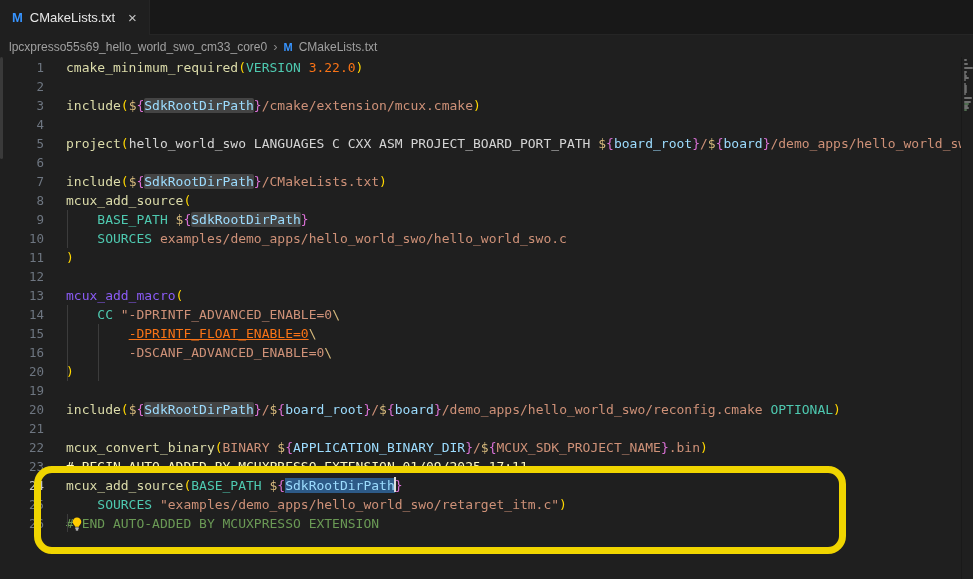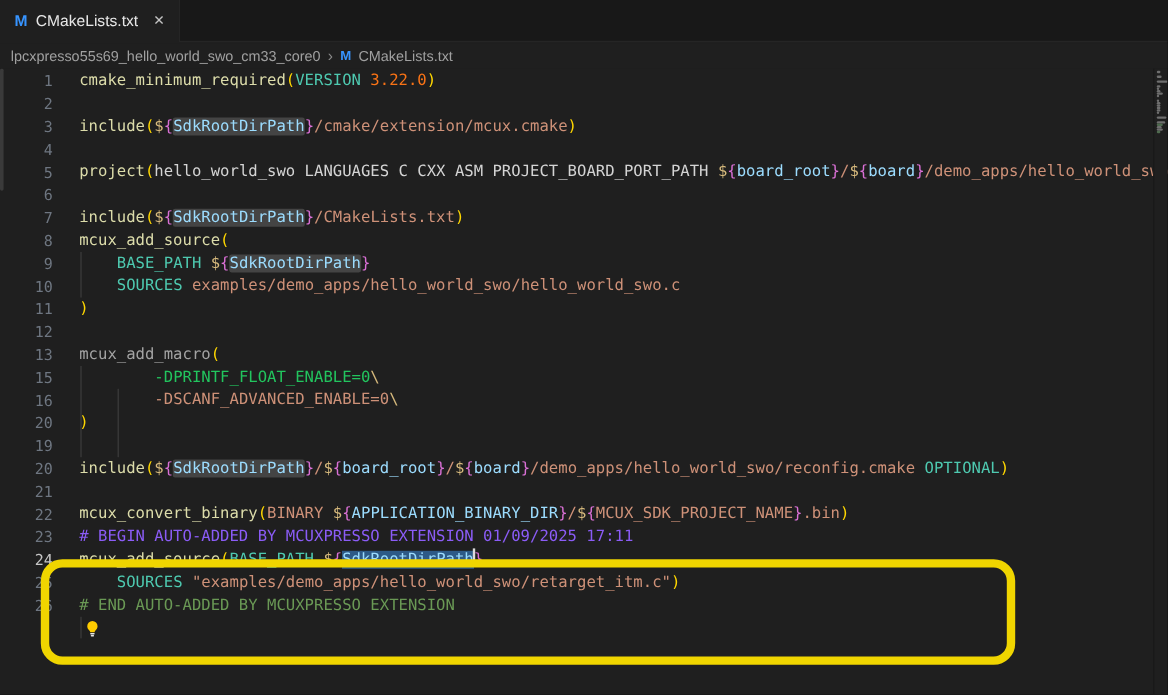--- a/index.html
+++ b/index.html
@@ -87,29 +87,30 @@
         <div class="row"><div class="ln">3</div><div class="code"><span style="color: rgb(220, 220, 170);">include</span><span style="color: rgb(255, 215, 0);">(</span><span style="color: rgb(215, 186, 125);">$</span><span style="color: rgb(218, 112, 214);">{</span><span class="tok-hl" style="color: rgb(156, 220, 254);">SdkRootDirPath</span><span style="color: rgb(218, 112, 214);">}</span><span style="color: rgb(206, 145, 120);">/cmake/extension/mcux.cmake</span><span style="color: rgb(255, 215, 0);">)</span></div></div>
         <div class="row"><div class="ln">4</div><div class="code"></div></div>
         <div class="row"><div class="ln">5</div><div class="code"><span style="color: rgb(220, 220, 170);">project</span><span style="color: rgb(255, 215, 0);">(</span><span style="color: rgb(212, 212, 212);">hello_world_swo LANGUAGES C CXX ASM PROJECT_BOARD_PORT_PATH </span><span style="color: rgb(215, 186, 125);">$</span><span style="color: rgb(218, 112, 214);">{</span><span style="color: rgb(156, 220, 254);">board_root</span><span style="color: rgb(218, 112, 214);">}</span><span style="color: rgb(206, 145, 120);">/</span><span style="color: rgb(215, 186, 125);">$</span><span style="color: rgb(218, 112, 214);">{</span><span style="color: rgb(156, 220, 254);">board</span><span style="color: rgb(218, 112, 214);">}</span><span style="color: rgb(206, 145, 120);">/demo_apps/hello_world_swo</span></div></div>
         <div class="row"><div class="ln">6</div><div class="code"></div></div>
         <div class="row"><div class="ln">7</div><div class="code"><span style="color: rgb(220, 220, 170);">include</span><span style="color: rgb(255, 215, 0);">(</span><span style="color: rgb(215, 186, 125);">$</span><span style="color: rgb(218, 112, 214);">{</span><span class="tok-hl" style="color: rgb(156, 220, 254);">SdkRootDirPath</span><span style="color: rgb(218, 112, 214);">}</span><span style="color: rgb(206, 145, 120);">/CMakeLists.txt</span><span style="color: rgb(255, 215, 0);">)</span></div></div>
         <div class="row"><div class="ln">8</div><div class="code"><span style="color: rgb(220, 220, 170);">mcux_add_source</span><span style="color: rgb(255, 215, 0);">(</span></div></div>
         <div class="row"><div class="ln">9</div><div class="code"><span style="color: rgb(212, 212, 212);">    </span><span style="color: rgb(78, 201, 176);">BASE_PATH</span><span style="color: rgb(212, 212, 212);"> </span><span style="color: rgb(215, 186, 125);">$</span><span style="color: rgb(218, 112, 214);">{</span><span class="tok-hl" style="color: rgb(156, 220, 254);">SdkRootDirPath</span><span style="color: rgb(218, 112, 214);">}</span></div></div>
         <div class="row"><div class="ln">10</div><div class="code"><span style="color: rgb(212, 212, 212);">    </span><span style="color: rgb(78, 201, 176);">SOURCES</span><span style="color: rgb(212, 212, 212);"> </span><span style="color: rgb(206, 145, 120);">examples/demo_apps/hello_world_swo/hello_world_swo.c</span></div></div>
         <div class="row"><div class="ln">11</div><div class="code"><span style="color: rgb(255, 215, 0);">)</span></div></div>
         <div class="row"><div class="ln">12</div><div class="code"></div></div>
-        <div class="row"><div class="ln">13</div><div class="code"><span style="color: #a3a3a3;">mcux_add_macro</span><span style="color: rgb(255, 215, 0);">(</span></div></div>
-        <div class="row"><div class="ln">15</div><div class="code"><span style="color: rgb(212, 212, 212);">        </span><span style="color: #22c55e;">-DPRINTF_FLOAT_ENABLE=0</span><span style="color: rgb(215, 186, 125);">\</span></div></div>
+        <div class="row"><div class="ln">13</div><div class="code"><span style="color: #8b5cf6;">mcux_add_macro</span><span style="color: rgb(255, 215, 0);">(</span></div></div>
+        <div class="row"><div class="ln">14</div><div class="code"><span style="color: rgb(212, 212, 212);">    </span><span style="color: rgb(78, 201, 176);">CC</span><span style="color: rgb(212, 212, 212);"> </span><span style="color: rgb(206, 145, 120);">"-DPRINTF_ADVANCED_ENABLE=0</span><span style="color: rgb(215, 186, 125);">\</span></div></div>
+        <div class="row"><div class="ln">15</div><div class="code"><span style="color: rgb(212, 212, 212);">        </span><span style="color: #f97316; text-decoration: underline;">-DPRINTF_FLOAT_ENABLE=0</span><span style="color: rgb(215, 186, 125);">\</span></div></div>
         <div class="row"><div class="ln">16</div><div class="code"><span style="color: rgb(212, 212, 212);">        </span><span style="color: rgb(206, 145, 120);">-DSCANF_ADVANCED_ENABLE=0</span><span style="color: rgb(215, 186, 125);">\</span></div></div>
         <div class="row"><div class="ln">20</div><div class="code"><span style="color: rgb(255, 215, 0);">)</span></div></div>
         <div class="row"><div class="ln">19</div><div class="code"></div></div>
         <div class="row"><div class="ln">20</div><div class="code"><span style="color: rgb(220, 220, 170);">include</span><span style="color: rgb(255, 215, 0);">(</span><span style="color: rgb(215, 186, 125);">$</span><span style="color: rgb(218, 112, 214);">{</span><span class="tok-hl" style="color: rgb(156, 220, 254);">SdkRootDirPath</span><span style="color: rgb(218, 112, 214);">}</span><span style="color: rgb(206, 145, 120);">/</span><span style="color: rgb(215, 186, 125);">$</span><span style="color: rgb(218, 112, 214);">{</span><span style="color: rgb(156, 220, 254);">board_root</span><span style="color: rgb(218, 112, 214);">}</span><span style="color: rgb(206, 145, 120);">/</span><span style="color: rgb(215, 186, 125);">$</span><span style="color: rgb(218, 112, 214);">{</span><span style="color: rgb(156, 220, 254);">board</span><span style="color: rgb(218, 112, 214);">}</span><span style="color: rgb(206, 145, 120);">/demo_apps/hello_world_swo/reconfig.cmake </span><span style="color: rgb(78, 201, 176);">OPTIONAL</span><span style="color: rgb(255, 215, 0);">)</span></div></div>
         <div class="row"><div class="ln">21</div><div class="code"></div></div>
         <div class="row"><div class="ln">22</div><div class="code"><span style="color: rgb(220, 220, 170);">mcux_convert_binary</span><span style="color: rgb(255, 215, 0);">(</span><span style="color: rgb(206, 145, 120);">BINARY </span><span style="color: rgb(215, 186, 125);">$</span><span style="color: rgb(218, 112, 214);">{</span><span style="color: rgb(156, 220, 254);">APPLICATION_BINARY_DIR</span><span style="color: rgb(218, 112, 214);">}</span><span style="color: rgb(206, 145, 120);">/</span><span style="color: rgb(215, 186, 125);">$</span><span style="color: rgb(218, 112, 214);">{</span><span style="color: rgb(206, 145, 120);">MCUX_SDK_PROJECT_NAME</span><span style="color: rgb(218, 112, 214);">}</span><span style="color: rgb(206, 145, 120);">.bin</span><span style="color: rgb(255, 215, 0);">)</span></div></div>
-        <div class="row"><div class="ln">23</div><div class="code"><span style="color: #8b5cf6;"># BEGIN AUTO-ADDED BY MCUXPRESSO EXTENSION 01/09/2025 17:11</span></div></div>
+        <div class="row"><div class="ln">23</div><div class="code"><span style="color: #fef9c3;"># BEGIN AUTO-ADDED BY MCUXPRESSO EXTENSION 01/09/2025 17:11</span></div></div>
         <div class="row"><div class="ln active">24</div><div class="code"><span style="color: rgb(220, 220, 170);">mcux_add_source</span><span style="color: rgb(255, 215, 0);">(</span><span style="color: rgb(78, 201, 176);">BASE_PATH</span><span style="color: rgb(212, 212, 212);"> </span><span style="color: rgb(215, 186, 125);">$</span><span style="color: rgb(218, 112, 214);">{</span><span class="tok-sel" style="color: rgb(156, 220, 254);">SdkRootDirPath</span><span class="cursor"></span><span style="color: rgb(218, 112, 214);">}</span></div></div>
         <div class="row"><div class="ln">25</div><div class="code"><span style="color: rgb(212, 212, 212);">    </span><span style="color: rgb(78, 201, 176);">SOURCES</span><span style="color: rgb(212, 212, 212);"> </span><span style="color: rgb(206, 145, 120);">"examples/demo_apps/hello_world_swo/retarget_itm.c"</span><span style="color: rgb(255, 215, 0);">)</span></div></div>
         <div class="row"><div class="ln">26</div><div class="code"><span style="color: rgb(106, 153, 85);"># END AUTO-ADDED BY MCUXPRESSO EXTENSION</span></div></div>
       </div>
 
     <div class="guide" style="left:67px; top:153px; height:38px;"></div>
     <div class="guide" style="left:67px; top:248px; height:76px;"></div>
     <div class="guide" style="left:98px; top:267px; height:57px;"></div>
     <div class="guide" style="left:67px; top:457px; height:18px;"></div>
 

